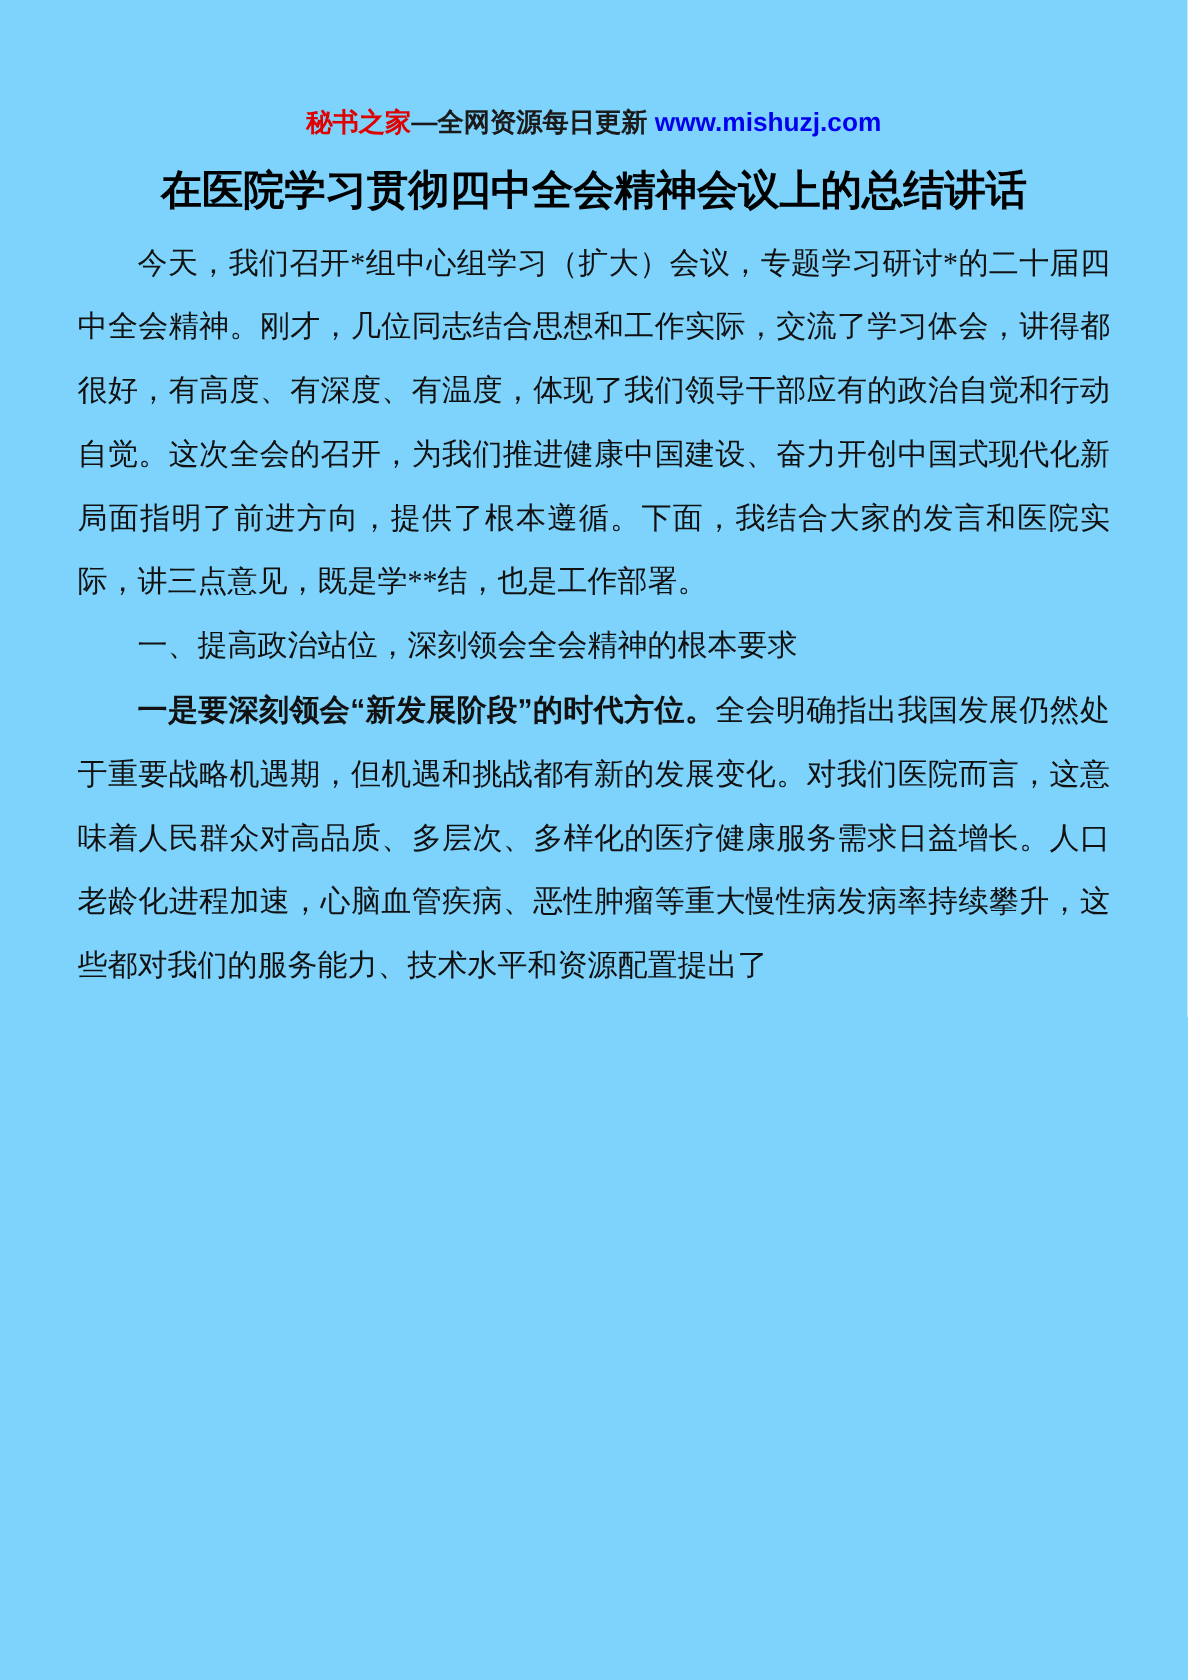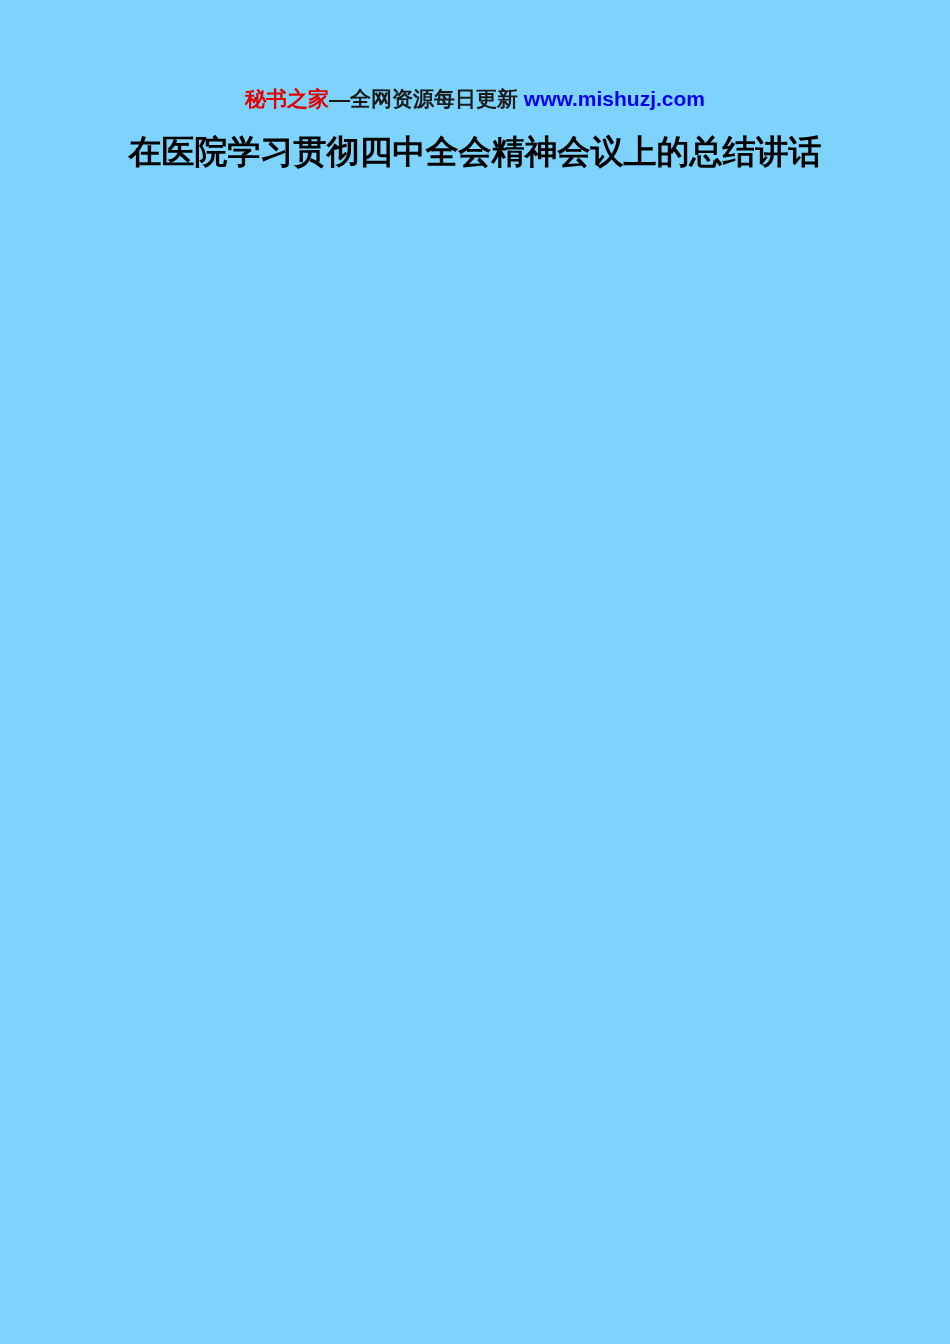--- a/index.html
+++ b/index.html
@@ -60,17 +60,20 @@
 
 <div class="page">
 
   <div class="doc-header">
     <span class="brand">秘书之家</span><span class="tagline">—全网资源每日更新 </span><span class="url">www.mishuzj.com</span>
   </div>
 
   <h1 class="doc-title">在医院学习贯彻四中全会精神会议上的总结讲话</h1>
 
 
+  <p class="para">今天，我们召开*组中心组学习（扩大）会议，专题学习研讨*的二十届四中全会精神。刚才，几位同志结合思想和工作实际，交流了学习体会，讲得都很好，有高度、有深度、有温度，体现了我们领导干部应有的政治自觉和行动自觉。这次全会的召开，为我们推进健康中国建设、奋力开创中国式现代化新局面指明了前进方向，提供了根本遵循。下面，我结合大家的发言和医院实际，讲三点意见，既是学**结，也是工作部署。</p>
+
+  <p class="para">一、提高政治站位，深刻领会全会精神的根本要求</p>
 
 
-
+  <p class="para"><span class="bold-lead">一是要深刻领会“新发展阶段”的时代方位。</span><span>全会明确指出我国发展仍然处于重要战略机遇期，但机遇和挑战都有新的发展变化。对我们医院而言，这意味着人民群众对高品质、多层次、多样化的医疗健康服务需求日益增长。人口老龄化进程加速，心脑血管疾病、恶性肿瘤等重大慢性病发病率持续攀升，这些都对我们的服务能力、技术水平和资源配置提出了</span></p>
 
 </div>
 
 </body></html>

